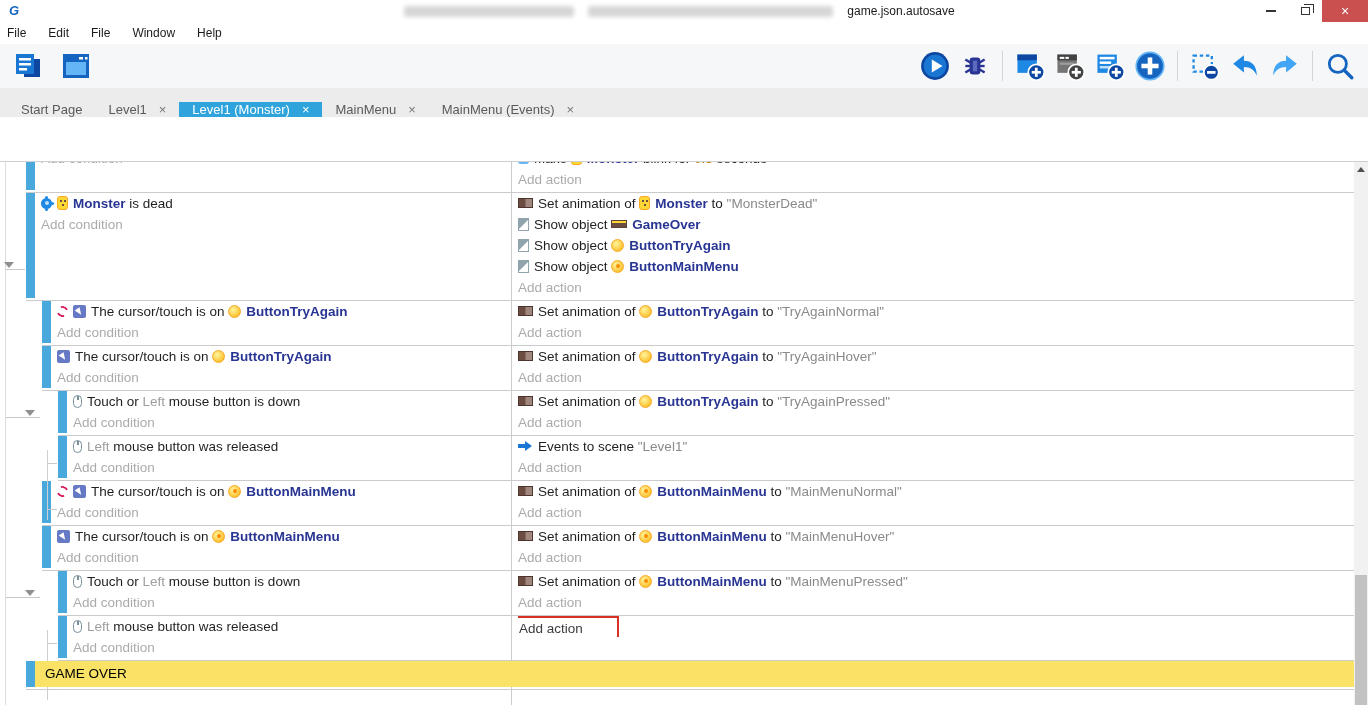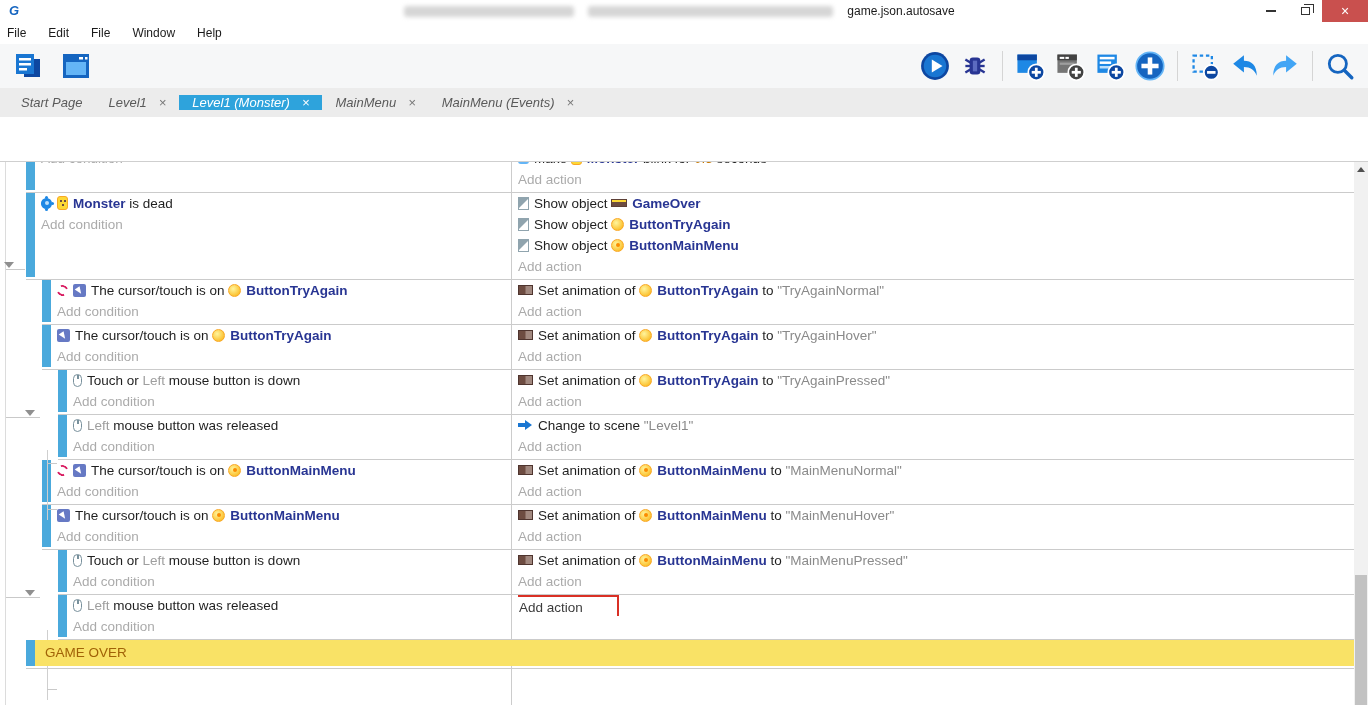--- a/index.html
+++ b/index.html
@@ -28,21 +28,21 @@
 
   
   .toolbar { height:44px; background:#f6f7f8; display:flex; align-items:center; padding:0 10px; }
   .tb-left { display:flex; gap:12px; align-items:center; }
   .tb-spacer { flex:1; }
   .tb-right { display:flex; align-items:center; gap:4px; }
   .tbtn { width:36px; height:36px; display:flex; align-items:center; justify-content:center; }
   .sep { width:1px; height:30px; background:#d5d5d5; margin:0 5px; }
 
   
-  .tabbar { height:29px; background:#ececec; display:flex; align-items:center; padding-left:8px; font-size:13px;font-style:italic; }
+  .tabbar { height:29px; background:#ececec; display:flex; align-items:flex-end; padding-left:8px; font-size:13px; }
   .tab { display:flex; align-items:center; padding:0 13px; color:#5a5a5a; }
   .tab .x { margin-left:12px; color:#777; font-size:13px; }
   .tab.active { background:#2ea3dc; color:#fff; }
   .tab.active .x { color:#fff; }
 
   
   .events-panel { position:relative; height:588px; background:#fff; border-top:1px solid #cfcfcf; overflow:hidden;margin-top:44px; }
   .events-scroll { position:absolute; left:0; top:0; right:14px; bottom:0; overflow:hidden; }
   .col-divider { position:absolute; left:511px; top:0; bottom:0; width:1px; background:#cccccc; z-index:1; }
 
@@ -54,21 +54,21 @@
   .ln { height:21px; line-height:21px; font-size:13.5px; color:#1f1f1f; white-space:nowrap; overflow:hidden; }
   .add { color:#ababab; }
   .obj { color:#283593; font-weight:bold; }
   .str { color:#8a8a8a; }
   .num { color:#c77800; }
   .prm { color:#9e9e9e; }
   .hl-box { display:inline-block; border:2px solid #d93025; padding:0 34px 0 5px; margin-left:-6px; height:24px; line-height:22px;
     color:#3c3c3c; background:#fff; position:relative; z-index:3; }
 
   .event.comment { --ind:26px; }
-  .cbody { flex:1; background:#f9e266; height:26px; line-height:26px; font-size:13.5px; color:#a16207;
+  .cbody { flex:1; background:#f9e266; height:26px; line-height:26px; font-size:13.5px; color:#000000;
     padding-left:10px; position:relative; z-index:2; }
 
   
   .deco { position:absolute; z-index:0; }
   .gutter-line { left:5px; top:0; bottom:0; width:1px; background:#dcdcdc; }
   .hline { height:1px; background:#c9c9c9; }
   .vline { width:1px; background:#cfcfcf; }
   .tri { width:0; height:0; border-left:5px solid transparent; border-right:5px solid transparent; border-top:6px solid #8f8f8f; }
 
   
@@ -290,20 +290,21 @@
             <div class="ln add">Add action</div>
           </div>
         </div>
         <div class="event" style="--ind: 26px;">
           <div class="bar"></div>
           <div class="cond">
             <div class="ln"><span class="ic behavior-icon"></span><span class="ic monster-icon"></span><span class="obj">Monster</span><span> is dead</span></div>
             <div class="ln add">Add condition</div>
           </div>
           <div class="acts">
+            <div class="ln"><span class="ic set-animation-icon"></span><span>Set animation of </span><span class="ic monster-icon"></span><span class="obj">Monster</span><span> to </span><span class="str">"MonsterDead"</span></div>
             <div class="ln"><span class="ic show-icon"></span><span>Show object </span><span class="ic gameover-icon"></span><span class="obj">GameOver</span></div>
             <div class="ln"><span class="ic show-icon"></span><span>Show object </span><span class="ic button-try-icon"></span><span class="obj">ButtonTryAgain</span></div>
             <div class="ln"><span class="ic show-icon"></span><span>Show object </span><span class="ic button-menu-icon"></span><span class="obj">ButtonMainMenu</span></div>
             <div class="ln add">Add action</div>
           </div>
         </div>
         <div class="event" style="--ind: 42px;">
           <div class="bar"></div>
           <div class="cond">
             <div class="ln"><span class="ic invert-icon"></span><span class="ic cursor-icon"></span><span>The cursor/touch is on </span><span class="ic button-try-icon"></span><span class="obj">ButtonTryAgain</span></div>
@@ -336,21 +337,21 @@
             <div class="ln add">Add action</div>
           </div>
         </div>
         <div class="event" style="--ind: 58px;">
           <div class="bar"></div>
           <div class="cond">
             <div class="ln"><span class="ic mouse-icon"></span><span class="prm">Left</span><span> mouse button was released</span></div>
             <div class="ln add">Add condition</div>
           </div>
           <div class="acts">
-            <div class="ln"><span class="ic scene-icon"></span><span>Change to scene </span><span class="str">"Level1"</span></div>
+            <div class="ln"><span class="ic scene-icon"></span><span>Events to scene </span><span class="str">"Level1"</span></div>
             <div class="ln add">Add action</div>
           </div>
         </div>
         <div class="event" style="--ind: 42px;">
           <div class="bar"></div>
           <div class="cond">
             <div class="ln"><span class="ic invert-icon"></span><span class="ic cursor-icon"></span><span>The cursor/touch is on </span><span class="ic button-menu-icon"></span><span class="obj">ButtonMainMenu</span></div>
             <div class="ln add">Add condition</div>
           </div>
           <div class="acts">

